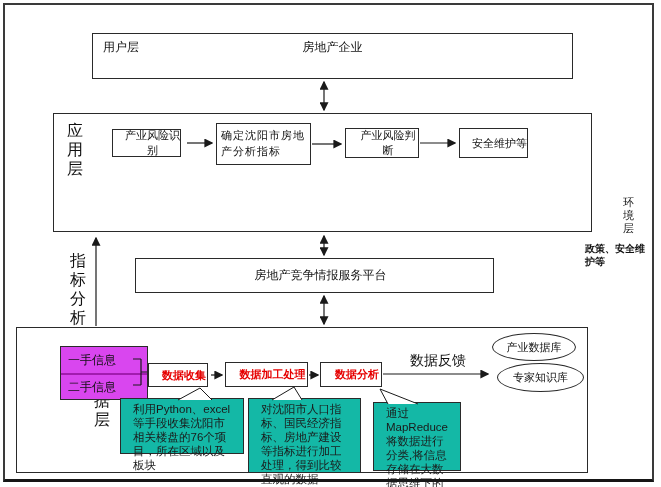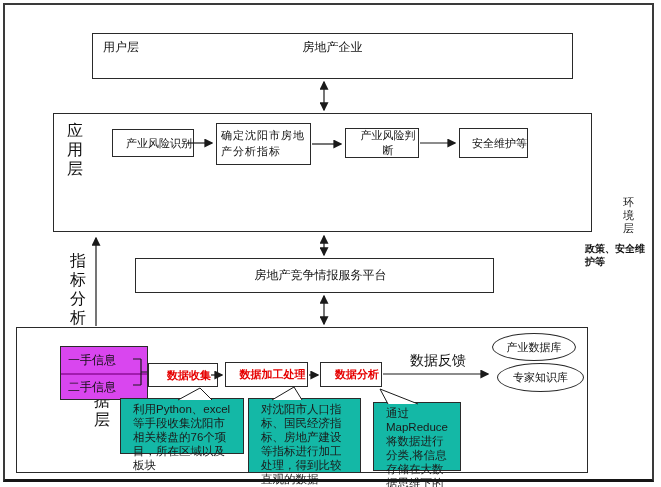--- a/index.html
+++ b/index.html
@@ -53,41 +53,41 @@
   <div id="frame"></div>
 
   <div class="box" style="left:92px;top:33px;width:481px;height:46px;">
     <div class="lbl" style="position:absolute;left:10px;top:6px;">用户层</div>
     <div class="lbl" style="position:absolute;left:0;right:0;top:6px;text-align:center;">房地产企业</div>
   </div>
 
   <div class="box" style="left:53px;top:113px;width:539px;height:119px;"></div>
   <div class="vlabel" style="left:67px;top:122px;">应用层</div>
 
-  <div class="box step-box" style="left:112px;top:129px;width:82px;height:28px;">产业风险识别</div>
+  <div class="box step-box" style="left:112px;top:129px;width:69px;height:28px;">产业风险识别</div>
   <div class="box step-box multiline" style="left:216px;top:123px;width:95px;height:42px;">确定沈阳市房地产分析指标</div>
   <div class="box step-box" style="left:345px;top:128px;width:74px;height:30px;">产业风险判断</div>
   <div class="box step-box" style="left:459px;top:128px;width:69px;height:30px;">安全维护等</div>
 
   <div class="vlabel" style="left:621px;top:196px;font-size:11px;">环境层</div>
   <div class="env-note">政策、安全维护等</div>
 
   <div class="vlabel" style="left:70px;top:252px;">指标分析</div>
 
   <div class="box center-text lbl" style="left:135px;top:258px;width:359px;height:35px;">房地产竞争情报服务平台</div>
 
   <div class="box" style="left:16px;top:327px;width:572px;height:146px;"></div>
   <div class="vlabel" style="left:94px;top:373px;">数据层</div>
 
   <div class="info-stack">
     <div class="info-row">一手信息</div>
     <div class="info-row">二手信息</div>
   </div>
 
-  <div class="box red-box" style="left:148px;top:363px;width:70px;height:24px;">数据收集</div>
+  <div class="box red-box" style="left:148px;top:363px;width:60px;height:24px;">数据收集</div>
   <div class="box red-box" style="left:225px;top:362px;width:83px;height:25px;">数据加工处理</div>
   <div class="box red-box" style="left:320px;top:362px;width:62px;height:25px;">数据分析</div>
 
   <div class="small-lbl" style="left:410px;top:352px;">数据反馈</div>
 
   <div class="ellipse" style="left:492px;top:333px;width:84px;height:28px;">产业数据库</div>
   <div class="ellipse" style="left:497px;top:363px;width:87px;height:29px;">专家知识库</div>
 
   <div class="callout" style="left:120px;top:398px;width:124px;height:56px;">利用Python、excel等手段收集沈阳市相关楼盘的76个项目，所在区域以及板块</div>
   <div class="callout" style="left:248px;top:398px;width:113px;height:75px;">对沈阳市人口指标、国民经济指标、房地产建设等指标进行加工处理，得到比较直观的数据</div>

